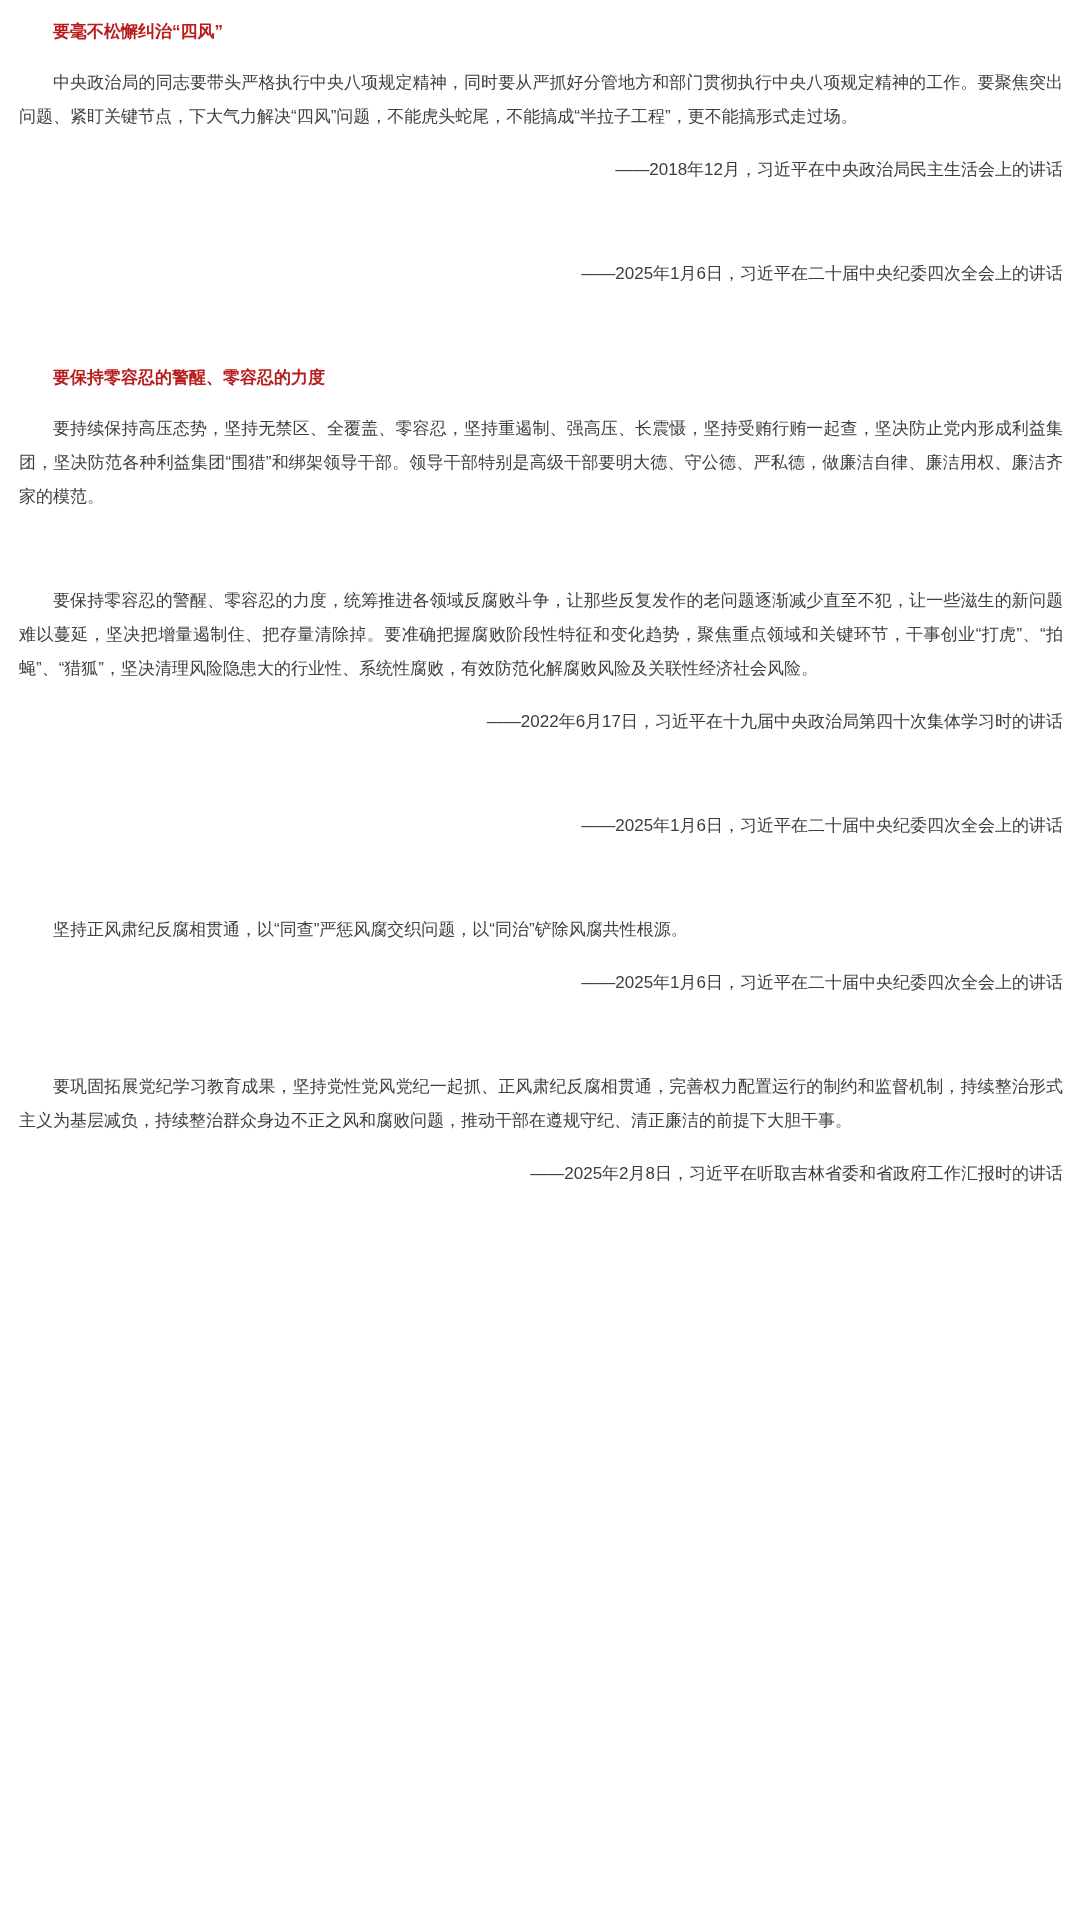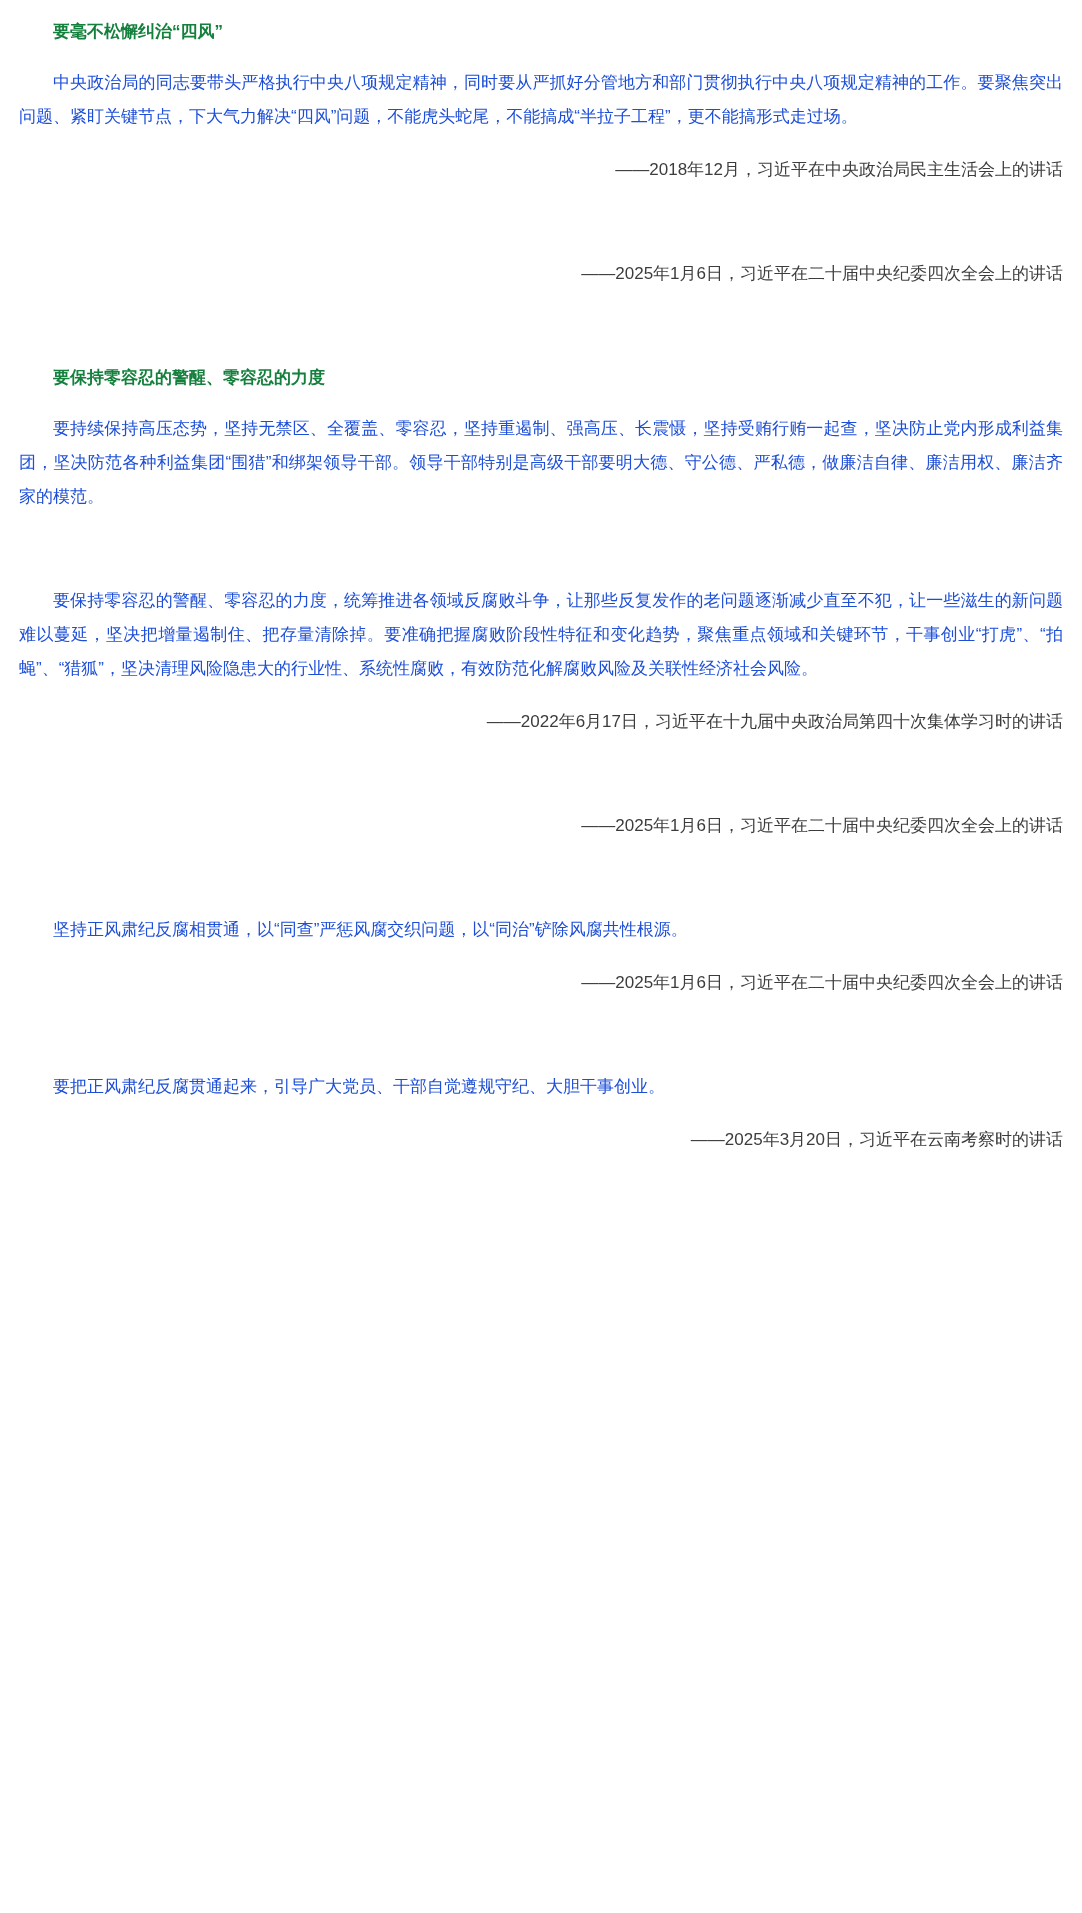--- a/index.html
+++ b/index.html
@@ -12,34 +12,34 @@
     padding: 15px 19px 0 19px;
     font-family: "Liberation Sans", sans-serif;
     font-size: 17px;
     color: #3c3c3c;
   }
   .section { margin: 0; }
   .heading {
     margin: 0 0 17px 0;
     font-size: 17px;
     font-weight: bold;
-    color: #15803d;
+    color: #b91c1c;
     line-height: 34px;
     text-indent: 2em;
     text-align: justify;
   }
   .quote { margin: 0 0 70px 0; }
   .section .quote:last-child { margin-bottom: 70px; }
   .para {
     margin: 0;
     line-height: 34px;
     text-indent: 2em;
     text-align: justify;
     text-justify: inter-ideograph;
-    color: #1d4ed8;
+    color: #404040;
   }
   .attr {
     margin: 19px 0 0 0;
     line-height: 34px;
     text-indent: 2em;
     text-align: right;
     color: #3c3c3c;
   }
 </style>
 </head>
@@ -71,18 +71,18 @@
       <p class="attr">——2025年1月6日，习近平在二十届中央纪委四次全会上的讲话</p>
     </div>
   </section>
 
   <section class="section">
     <div class="quote">
       <p class="para">坚持正风肃纪反腐相贯通，以“同查”严惩风腐交织问题，以“同治”铲除风腐共性根源。</p>
       <p class="attr">——2025年1月6日，习近平在二十届中央纪委四次全会上的讲话</p>
     </div>
     <div class="quote">
-      <p class="para">要把正风肃纪反腐贯通起来，引导广大党员、干部自觉遵规守纪、大胆干事创业。</p>
-      <p class="attr">——2025年3月20日，习近平在云南考察时的讲话</p>
+      <p class="para">要巩固拓展党纪学习教育成果，坚持党性党风党纪一起抓、正风肃纪反腐相贯通，完善权力配置运行的制约和监督机制，持续整治形式主义为基层减负，持续整治群众身边不正之风和腐败问题，推动干部在遵规守纪、清正廉洁的前提下大胆干事。</p>
+      <p class="attr">——2025年2月8日，习近平在听取吉林省委和省政府工作汇报时的讲话</p>
     </div>
   </section>
 
 </div>
 
 </body></html>

